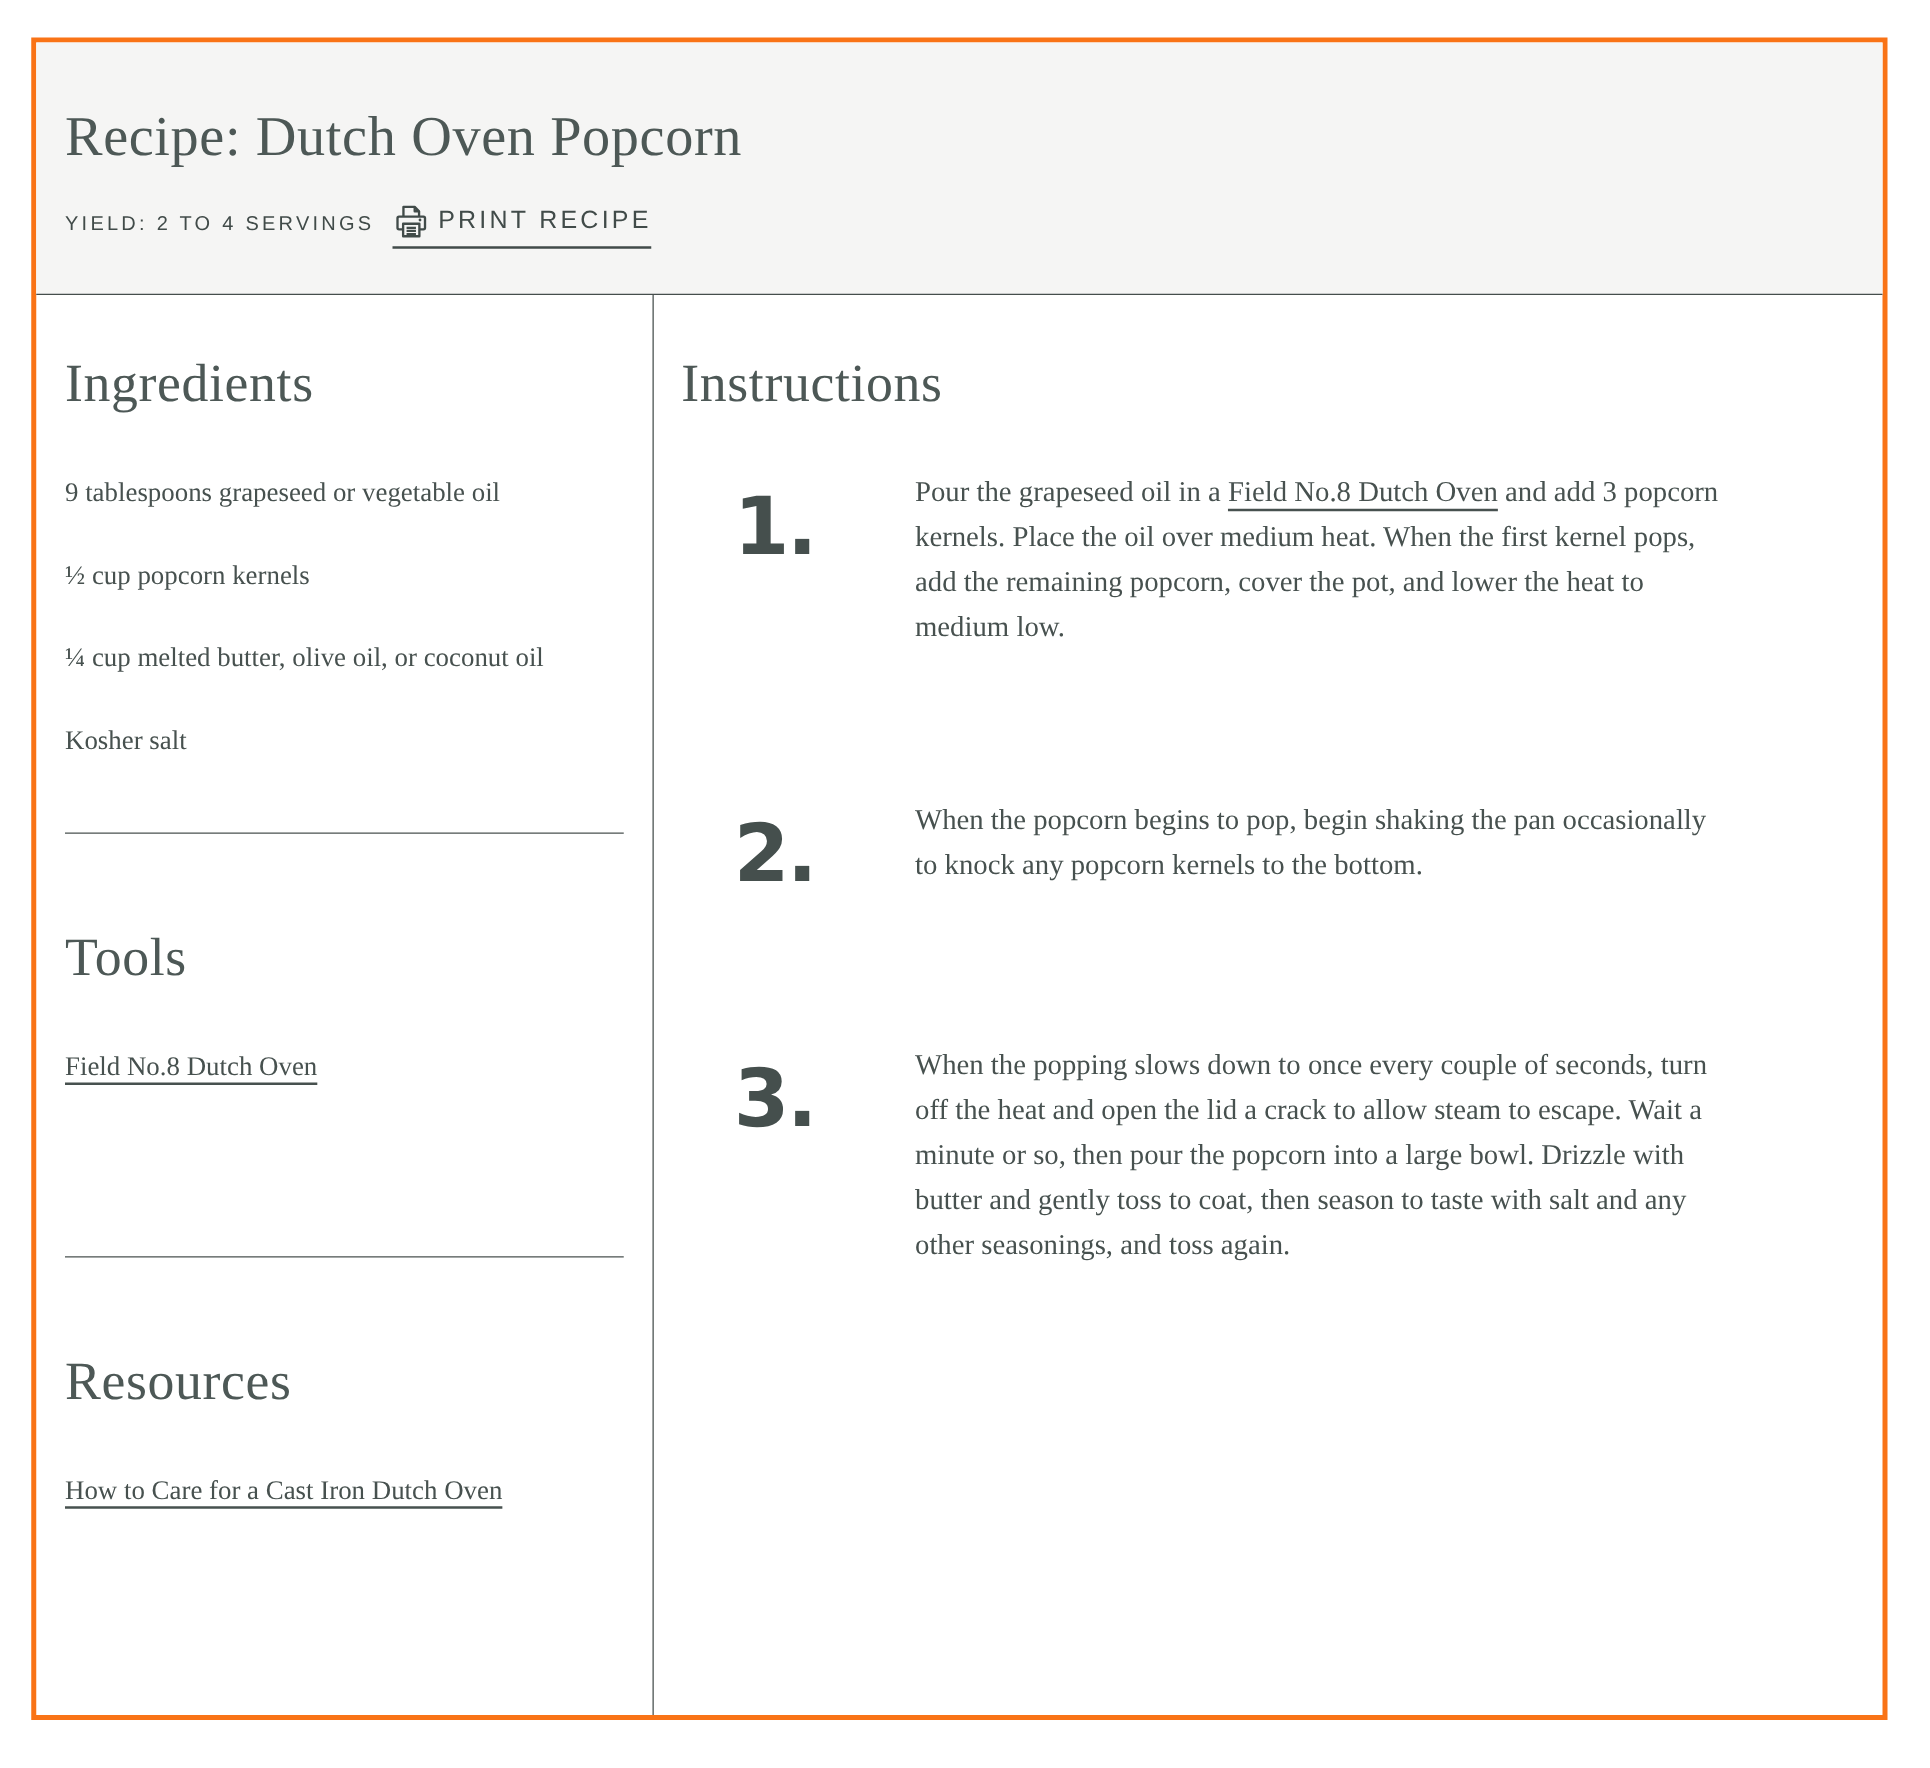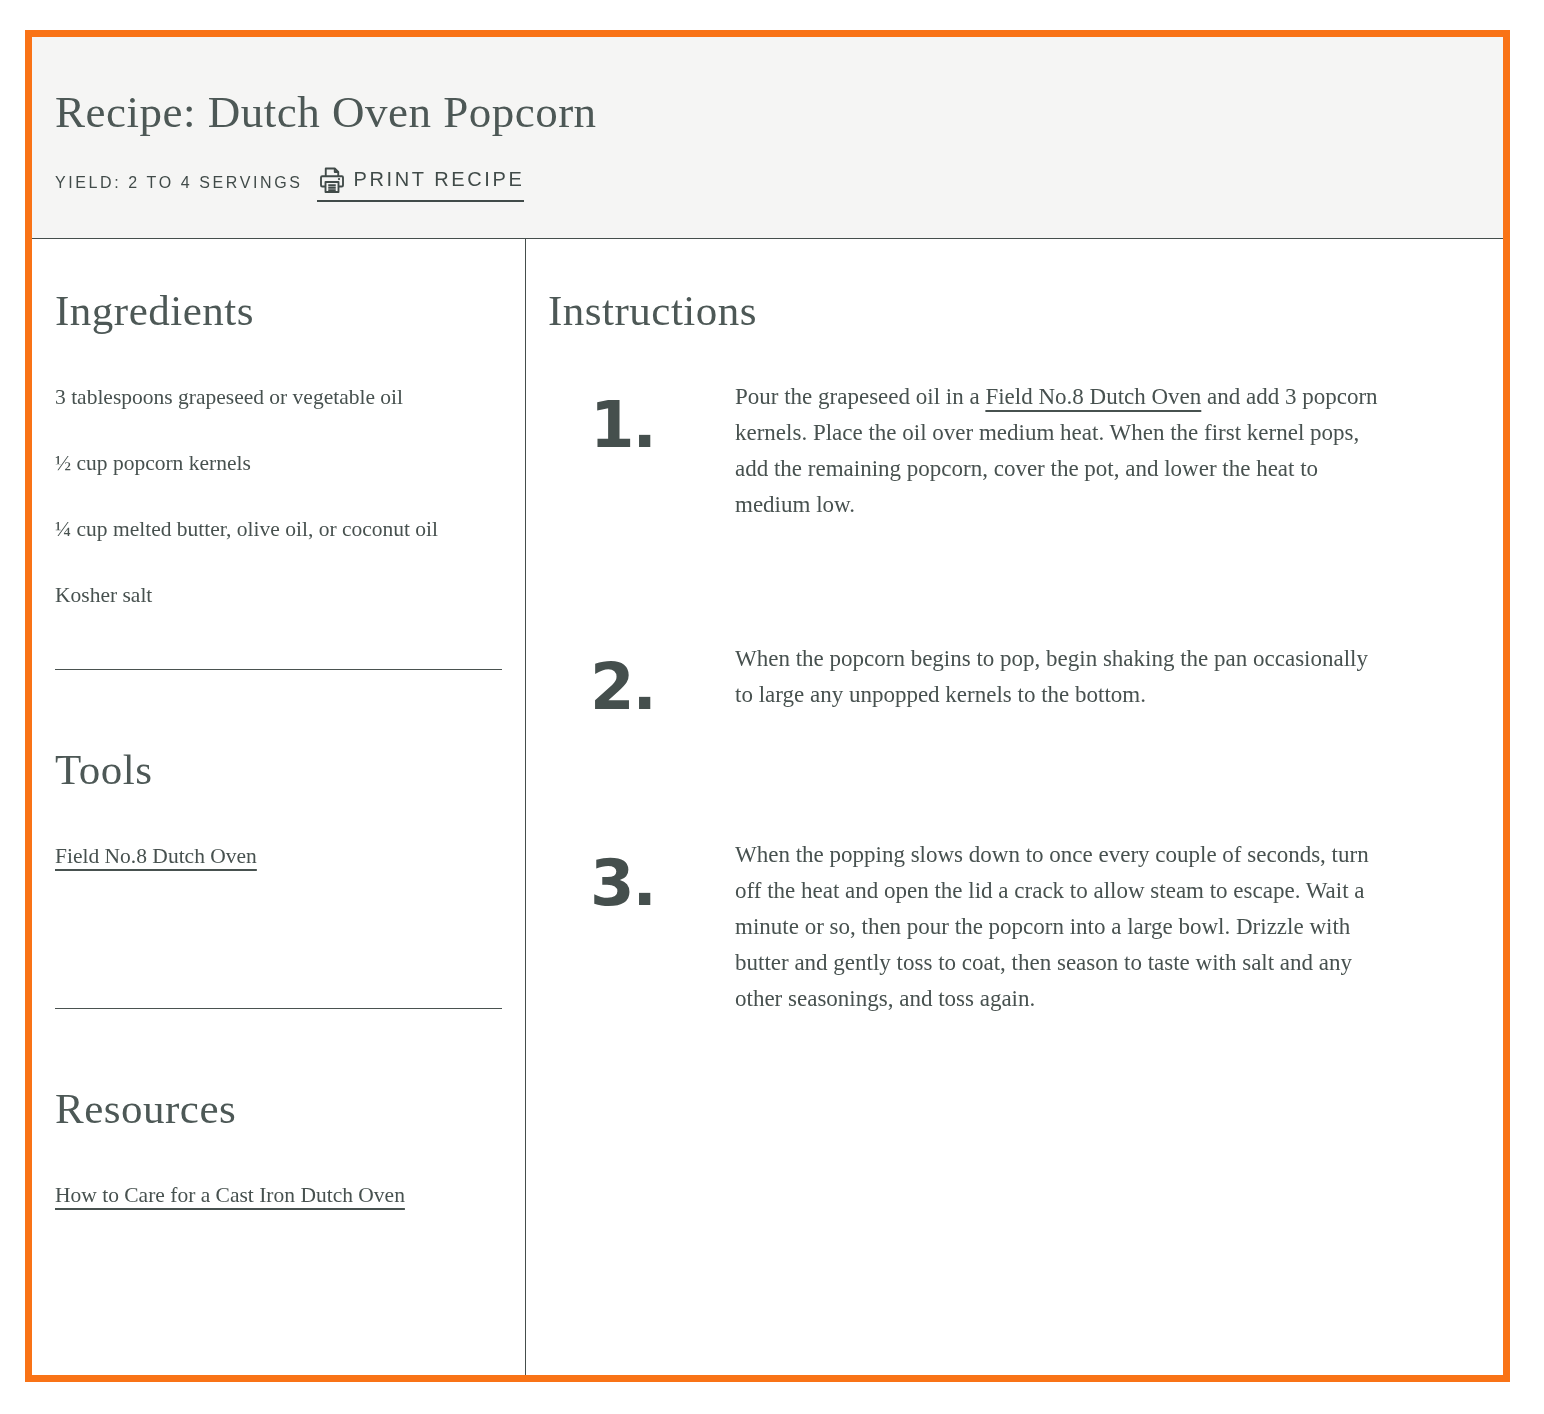--- a/index.html
+++ b/index.html
@@ -12,21 +12,21 @@
     width: 1544px;
     height: 1414px;
     background: #ffffff;
     box-sizing: border-box;
     padding: 30px 34px 40px 25px;
   }
   .card {
     width: 1485px;
     min-height: 1344px;
     box-sizing: border-box;
-    border: 7px solid #f97316;
+    border: 4px solid #f97316;
     background: #ffffff;
     display: flex;
     flex-direction: column;
   }
   
   .card-header {
     background: #f5f5f4;
     border-bottom: 1px solid #454e4c;
     padding: 50px 40px 36px 23px;
   }
@@ -185,21 +185,21 @@
           <span class="print-label">Print Recipe</span>
         </a>
       </div>
     </header>
 
     <div class="card-body">
 
       <aside class="left-col">
         <section>
           <h2 class="section-heading">Ingredients</h2>
-          <p class="ing">3 tablespoons grapeseed or vegetable oil</p>
+          <p class="ing">9 tablespoons grapeseed or vegetable oil</p>
           <p class="ing">½ cup popcorn kernels</p>
           <p class="ing">¼ cup melted butter, olive oil, or coconut oil</p>
           <p class="ing">Kosher salt</p>
         </section>
 
         <hr>
 
         <section>
           <h2 class="section-heading">Tools</h2>
           <p class="side-link-wrap">
@@ -223,21 +223,21 @@
 
           <li class="step">
             <div class="step-num">1.</div>
             <div class="step-text">
               <span>Pour the grapeseed oil in a </span><a class="text-link" href="#">Field No.8 Dutch Oven</a><span> and add 3 popcorn kernels. Place the oil over medium heat. When the first kernel pops, add the remaining popcorn, cover the pot, and lower the heat to medium low.</span>
             </div>
           </li>
 
           <li class="step">
             <div class="step-num">2.</div>
-            <div class="step-text">When the popcorn begins to pop, begin shaking the pan occasionally to large any unpopped kernels to the bottom.</div>
+            <div class="step-text">When the popcorn begins to pop, begin shaking the pan occasionally to knock any popcorn kernels to the bottom.</div>
           </li>
 
           <li class="step">
             <div class="step-num">3.</div>
             <div class="step-text">When the popping slows down to once every couple of seconds, turn off the heat and open the lid a crack to allow steam to escape. Wait a minute or so, then pour the popcorn into a large bowl. Drizzle with butter and gently toss to coat, then season to taste with salt and any other seasonings, and toss again.</div>
           </li>
 
         </ol>
       </main>
 

